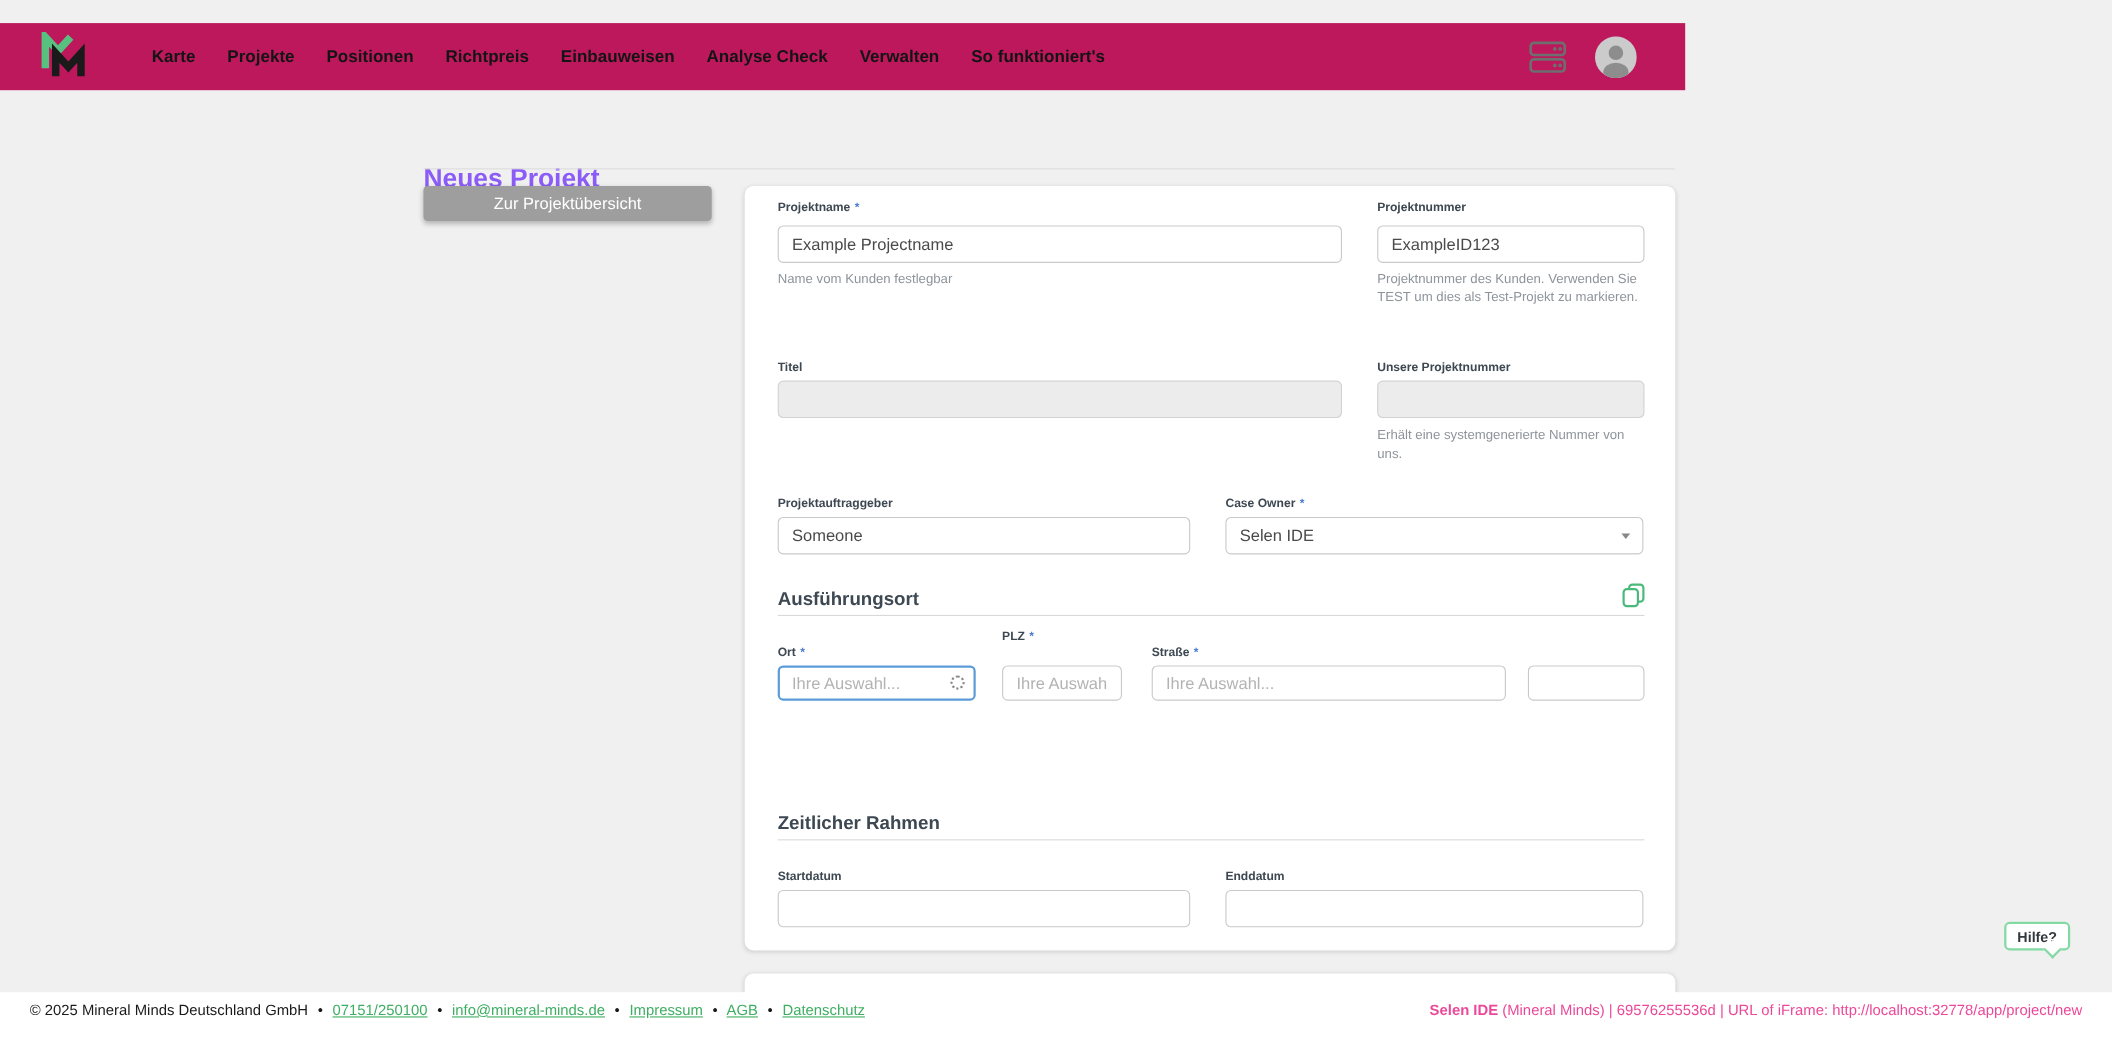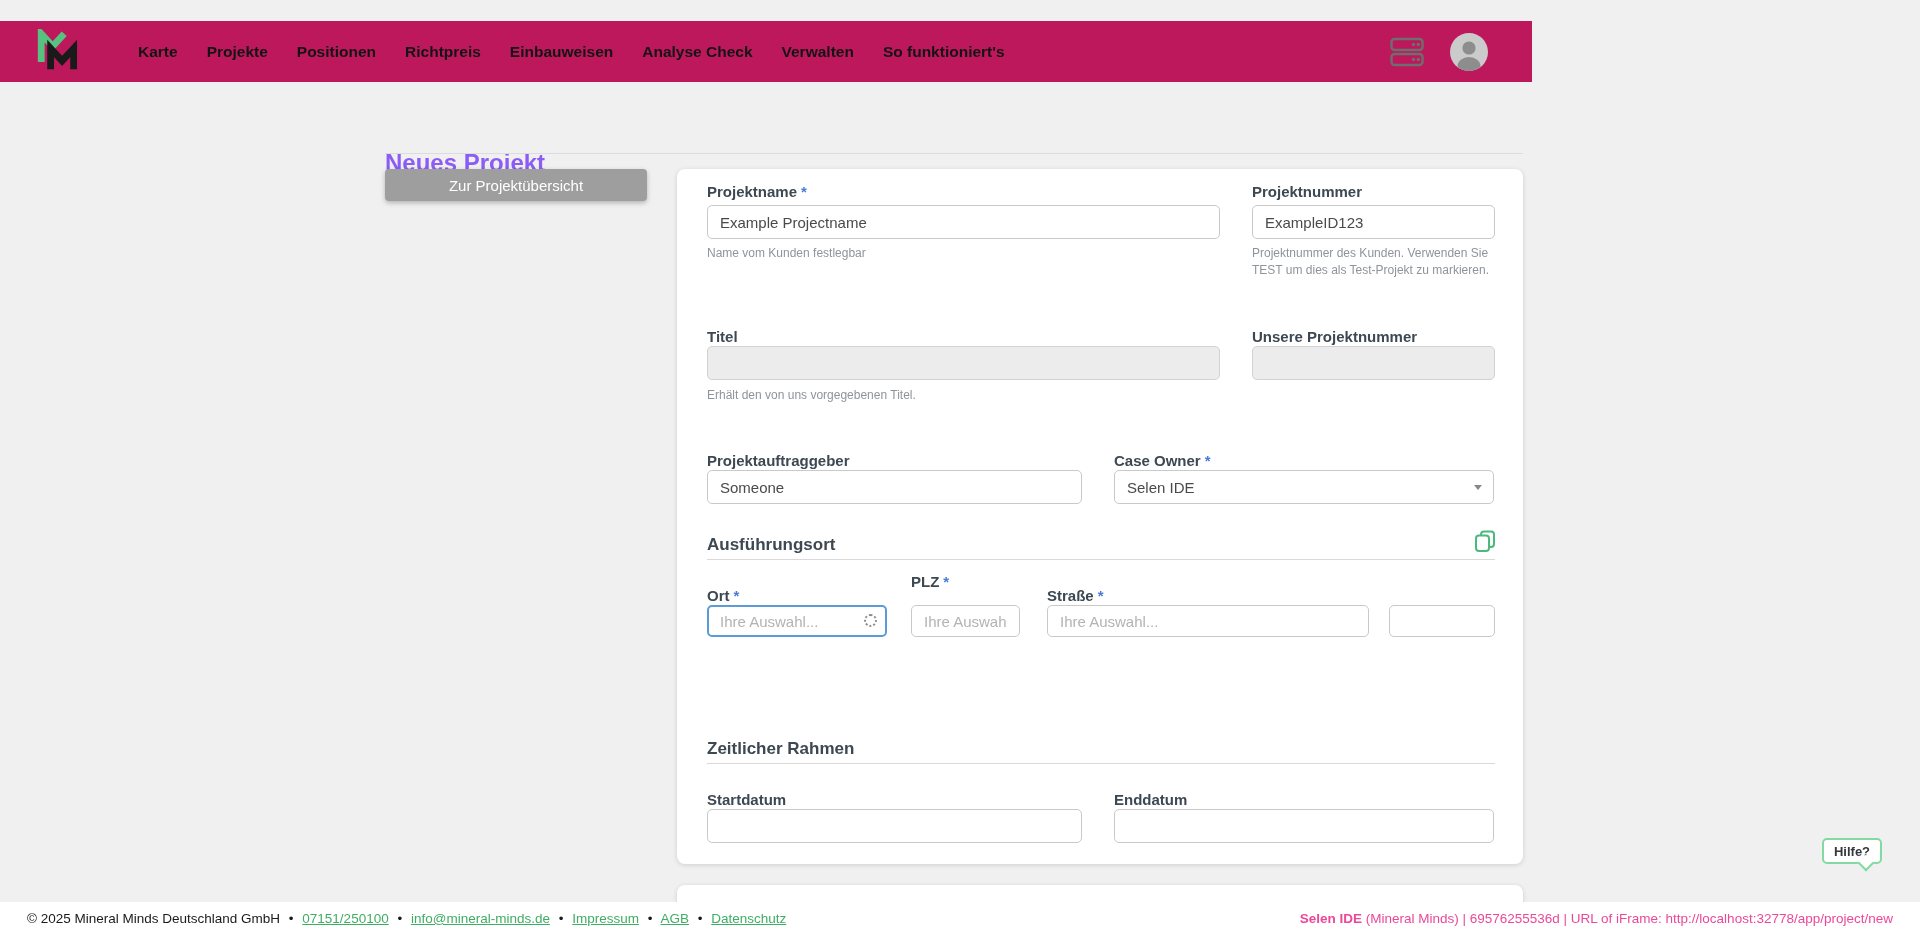--- a/index.html
+++ b/index.html
@@ -35,21 +35,21 @@
   .card {
     position:absolute; left:677px; top:169px; width:846px; height:695px;
     background:#ffffff; border-radius:8px; box-shadow:0 1px 5px rgba(0,0,0,.14);
   }
   .card2 {
     position:absolute; left:677px; top:885px; width:846px; height:58px;
     background:#ffffff; border-radius:8px; box-shadow:0 1px 5px rgba(0,0,0,.14);
     z-index:2;
   }
   .abs { position:absolute; }
-  .flabel { font-size:15px; font-weight:600; color:#3d4852; white-space:nowrap; }
+  .flabel { font-size:11px; font-weight:600; color:#3d4852; white-space:nowrap; }
   .req { color:#4a7cd6; font-weight:700; margin-left:4px; }
   .inp {
     position:absolute; height:34px; border:1px solid #c9c9c9; border-radius:5px;
     font-size:15px; color:#4a4a4a; padding:0 12px; background:#fff; outline:none;
     font-family:inherit; width:100%;
   }
   .inp::placeholder { color:#b3b3b3; }
   .inp:disabled { background:#ececec; border-color:#d2d2d2; }
   .inp.short { height:32px; }
   .inp.focused { border:2px solid #5b9bd8; padding:0 11px; }
@@ -162,28 +162,28 @@
     <input class="inp" value="ExampleID123" style="">
   </div>
   <div class="abs helper" style="left:575px; top:76px; width:243px;">Projektnummer des Kunden. Verwenden Sie TEST um dies als Test-Projekt zu markieren.</div>
 
   <div class="abs flabel" style="left:30px; top:159px;">
     <span>Titel</span>
   </div>
   <div class="abs" style="left:30px; top:177px; width:513px;">
     <input class="inp" disabled="" value="" style="">
   </div>
-  <div class="abs helper" style="left:30px; top:218px; width:513px;">Erhält den von uns vorgegebenen Titel.</div>
 
   <div class="abs flabel" style="left:575px; top:159px;">
     <span>Unsere Projektnummer</span>
   </div>
   <div class="abs" style="left:575px; top:177px; width:243px;">
     <input class="inp" disabled="" value="" style="">
   </div>
+  <div class="abs helper" style="left:575px; top:218px; width:243px;">Erhält eine systemgenerierte Nummer von uns.</div>
 
   <div class="abs flabel" style="left:30px; top:283px;">
     <span>Projektauftraggeber</span>
   </div>
   <div class="abs" style="left:30px; top:301px; width:375px;">
     <input class="inp" value="Someone" style="">
   </div>
 
   <div class="abs flabel" style="left:437px; top:283px;">
     <span>Case Owner</span><span class="req">*</span>

